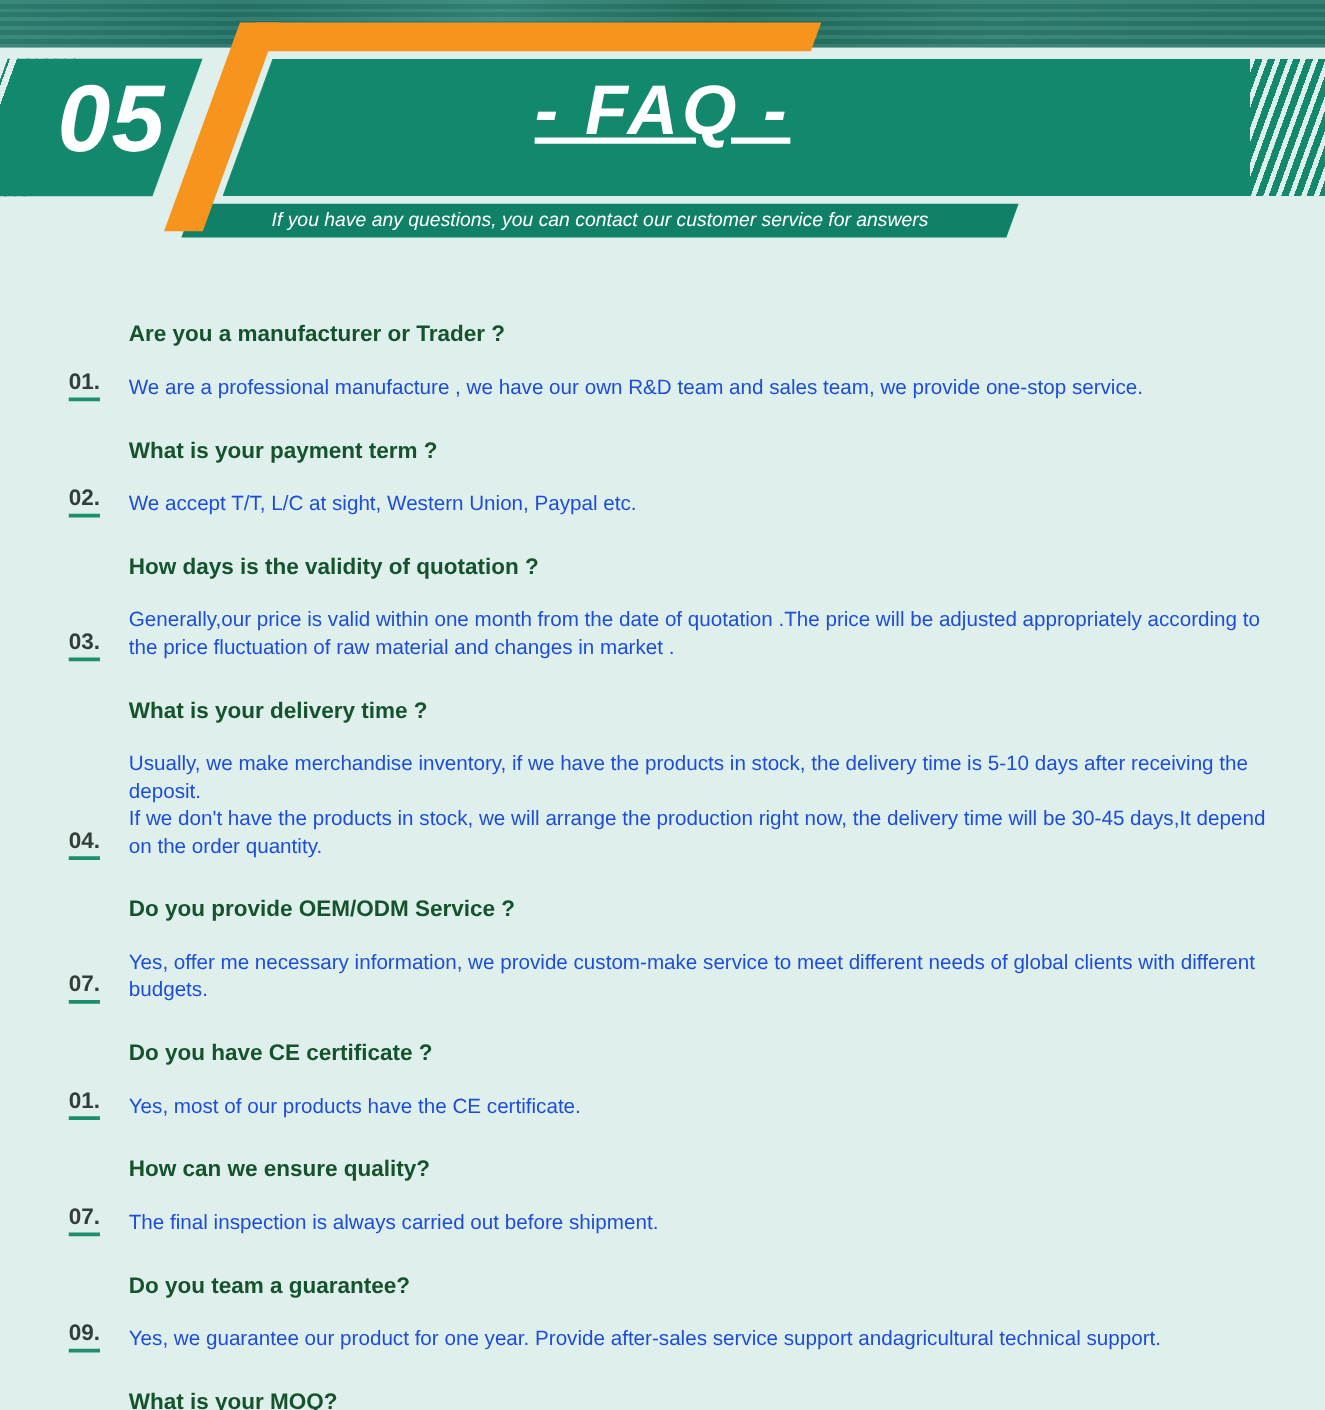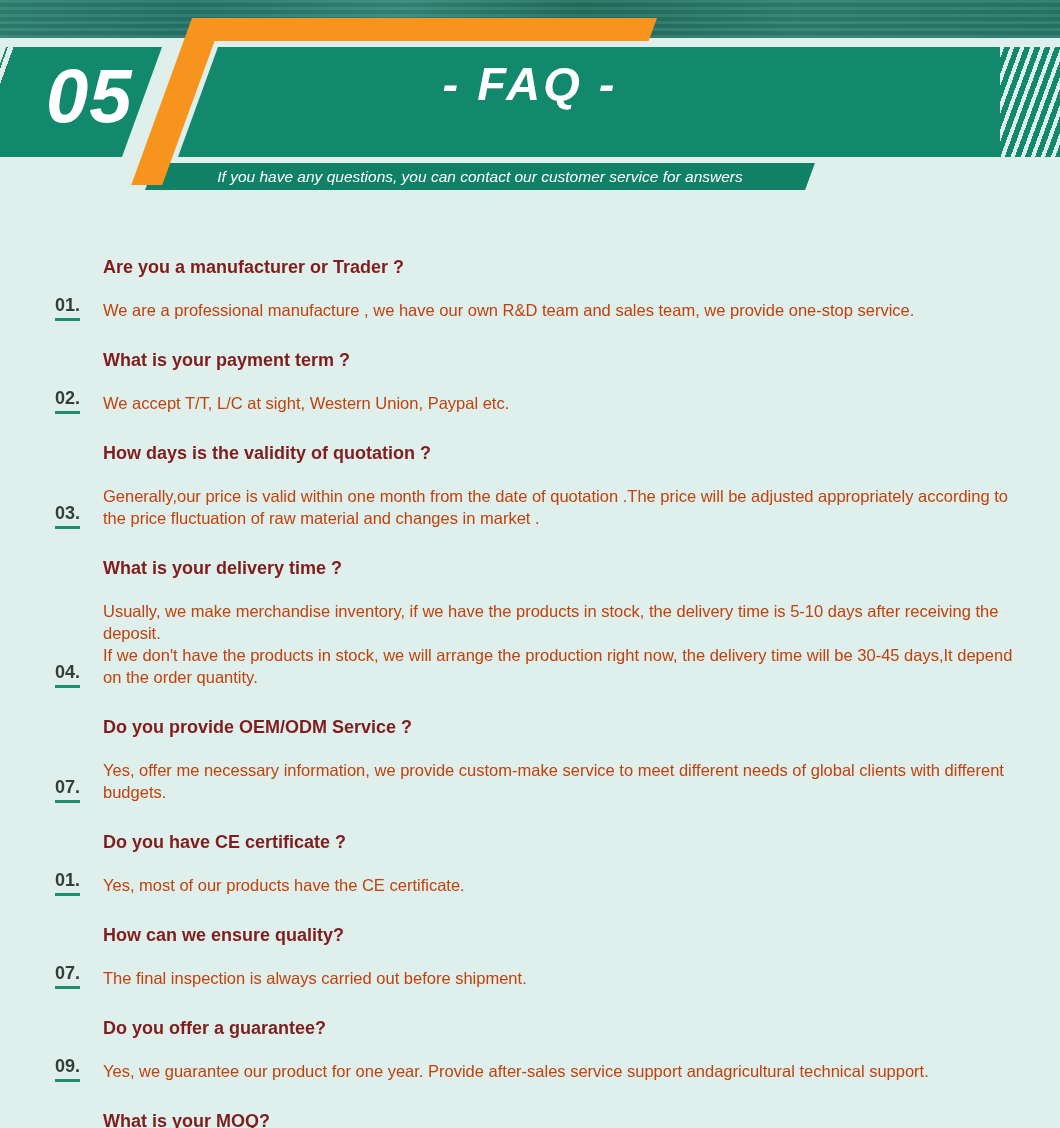--- a/index.html
+++ b/index.html
@@ -43,22 +43,22 @@
     background:#12886c;
     clip-path:polygon(40px 0, 100% 0, 100% 100%, 0 100%);
   }
   .band-stripes {
     position:absolute; right:0; top:0; width:60px; height:110px;
     background:repeating-linear-gradient(110deg, #dfefeb 0 4px, transparent 4px 9.5px);
   }
   .faq-title {
     position:absolute; left:240px; top:60px; width:580px;
     text-align:center;
-    font-style:italic; font-weight:bold; font-size:47px; line-height:1;
-    color:#ffffff; letter-spacing:3px; white-space:nowrap;
+    font-style:italic; font-weight:bold; font-size:56px; line-height:1;
+    color:#ffffff; letter-spacing:3px; white-space:nowrap;text-decoration:underline;
   }
 
   .subtitle-strip {
     position:absolute; left:150px; top:163px; width:660px; height:27px;
     background:#108167;
     transform:skewX(-20deg);
   }
   .subtitle-text {
     display:block; transform:skewX(20deg);
     font-style:italic; font-size:15.5px; line-height:27px;
@@ -82,25 +82,25 @@
   .faq-num-wrap { flex:0 0 48px; }
   .faq-num {
     display:inline-block;
     font-weight:bold; font-size:18px; line-height:24px;
     color:#333d39;
     border-bottom:3px solid #1d8f6e; padding-bottom:1px;
   }
   .faq-qa { flex:1 1 auto; max-width:930px; }
   .faq-question {
     font-weight:bold; font-size:18px; line-height:24px;
-    color:#7f1d1d; margin-bottom:6px;
+    color:#14532d; margin-bottom:6px;
   }
   .faq-answer {
     font-size:16.5px; line-height:22px;
-    color:#c2410c; white-space:pre-line;margin-top:20px;
+    color:#1d4ed8; white-space:pre-line;margin-top:20px;
   }
 </style>
 </head>
 <body>
 
 <div class="header">
   <div class="top-band"></div>
   <div class="left-stripes"></div>
 
   <div class="num-band"></div>
@@ -190,21 +190,21 @@
       <div class="faq-answer">The final inspection is always carried out before shipment.</div>
     </div>
   </div>
 
 
   <div class="faq-item">
     <div class="faq-num-wrap">
       <span class="faq-num">09.</span>
     </div>
     <div class="faq-qa">
-      <div class="faq-question">Do you offer a guarantee?</div>
+      <div class="faq-question">Do you team a guarantee?</div>
       <div class="faq-answer">Yes, we guarantee our product for one year. Provide after-sales service support andagricultural technical support.</div>
     </div>
   </div>
 
   <div class="faq-item">
     <div class="faq-num-wrap">
       <span class="faq-num">10</span>
     </div>
     <div class="faq-qa">
       <div class="faq-question">What is your MOQ?</div>

